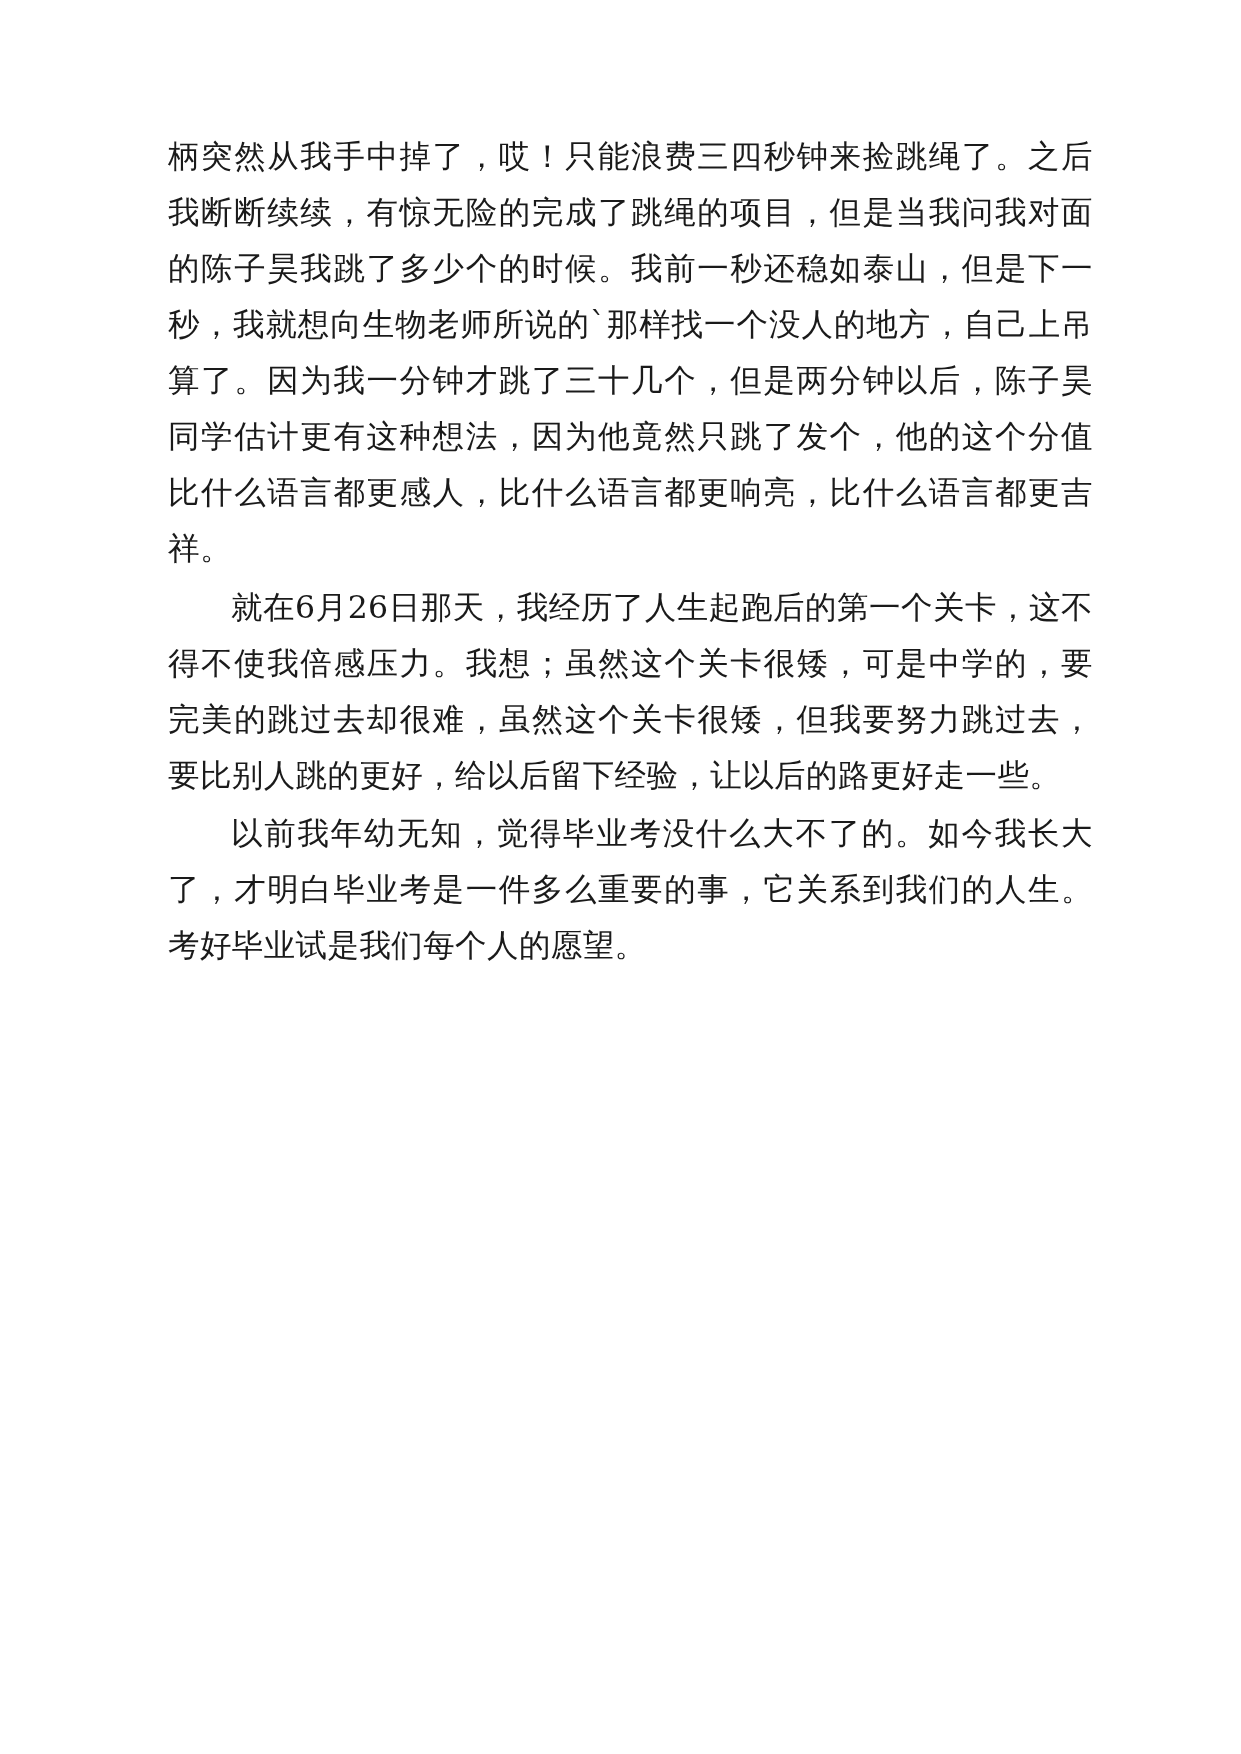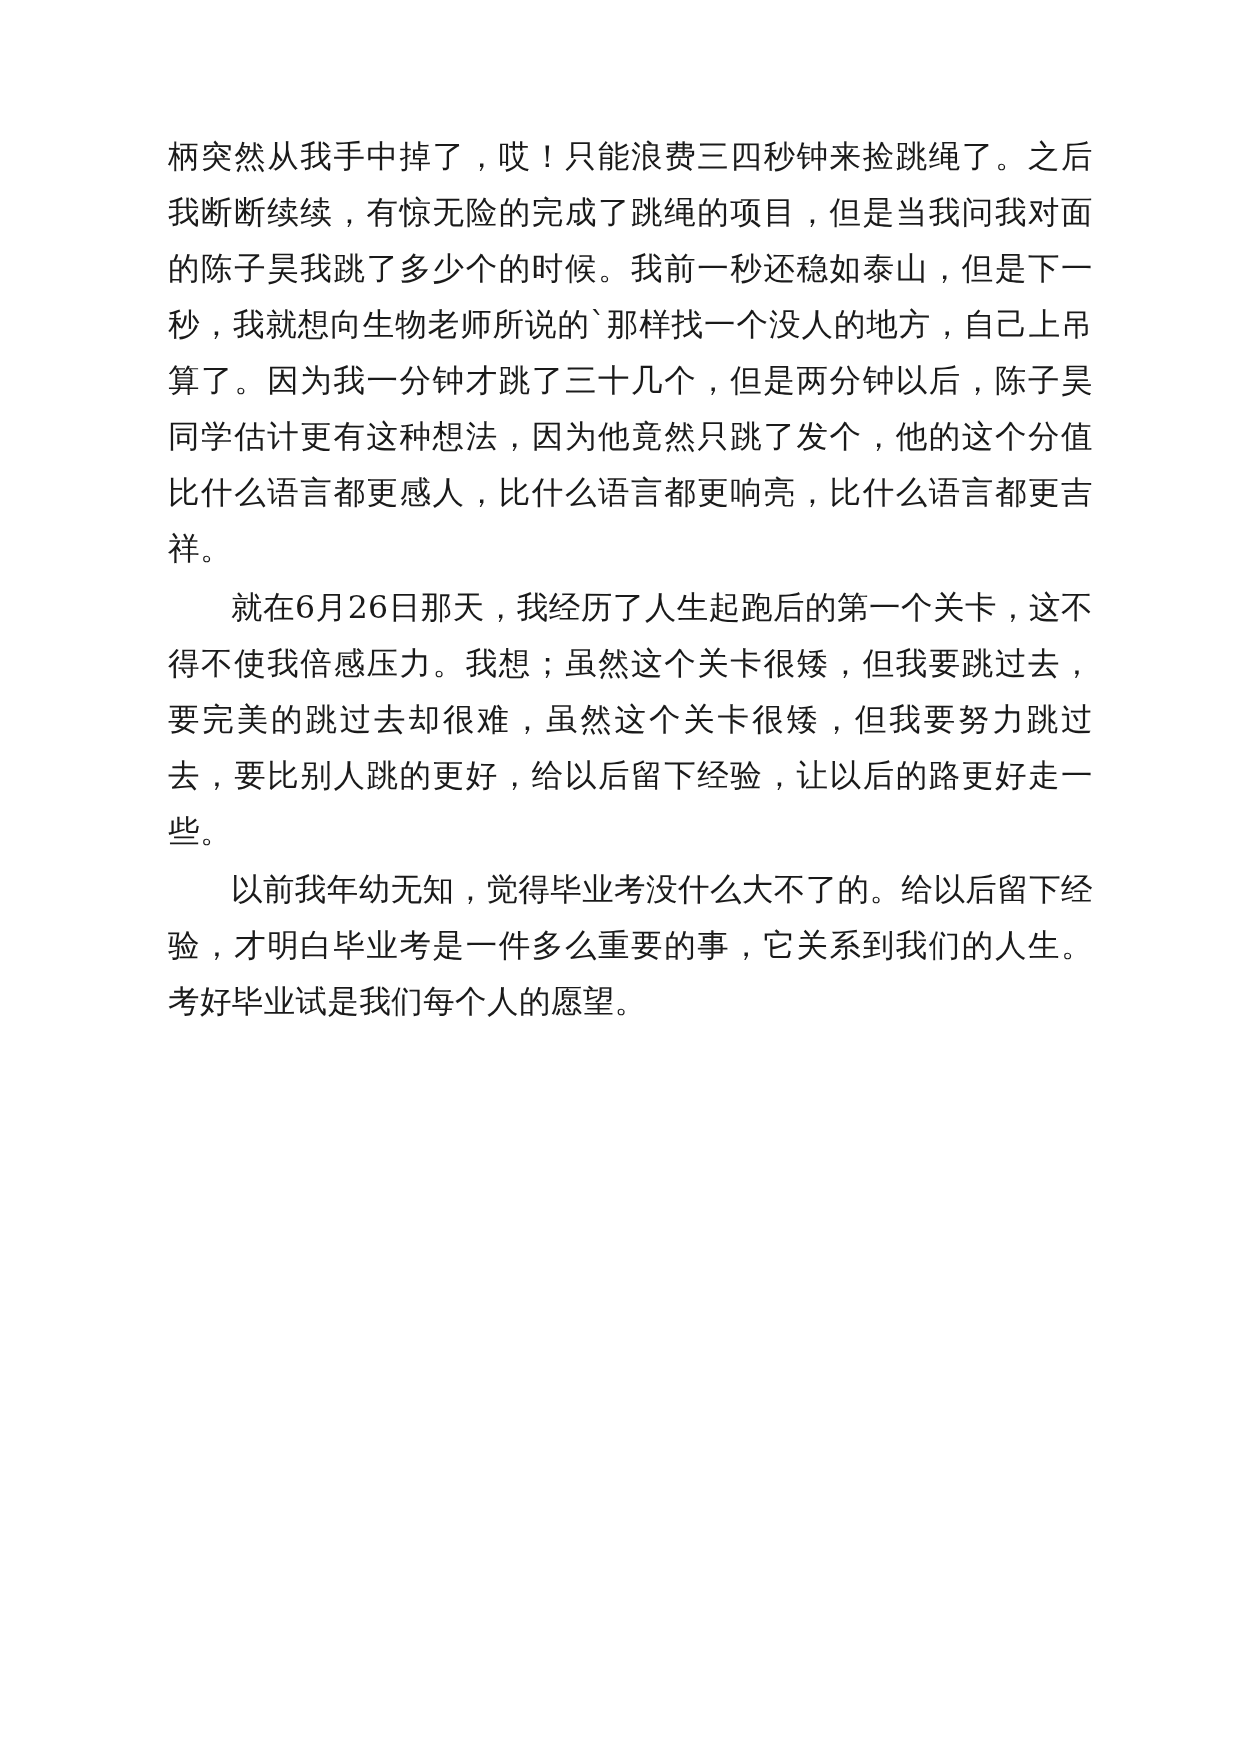--- a/index.html
+++ b/index.html
@@ -49,19 +49,19 @@
 </head>
 <body>
 
 <div class="page">
   <div class="doc-body">
 
     <p class="para">柄突然从我手中掉了，哎！只能浪费三四秒钟来捡跳绳了。之后我断断续续，有惊无险的完成了跳绳的项目，但是当我问我对面的陈子昊我跳了多少个的时候。我前一秒还稳如泰山，但是下一秒，我就想向生物老师所说的`那样找一个没人的地方，自己上吊算了。因为我一分钟才跳了三十几个，但是两分钟以后，陈子昊同学估计更有这种想法，因为他竟然只跳了发个，他的这个分值比什么语言都更感人，比什么语言都更响亮，比什么语言都更吉祥。</p>
 
 
 
-    <p class="para indent">就在6月26日那天，我经历了人生起跑后的第一个关卡，这不得不使我倍感压力。我想；虽然这个关卡很矮，但我要跳过去，要完美的跳过去却很难，虽然这个关卡很矮，但我要努力跳过去，要比别人跳的更好，给以后留下经验，让以后的路更好走一些。</p>
+    <p class="para indent">就在6月26日那天，我经历了人生起跑后的第一个关卡，这不得不使我倍感压力。我想；虽然这个关卡很矮，可是中学的，要完美的跳过去却很难，虽然这个关卡很矮，但我要努力跳过去，要比别人跳的更好，给以后留下经验，让以后的路更好走一些。</p>
 
-    <p class="para indent">以前我年幼无知，觉得毕业考没什么大不了的。给以后留下经验，才明白毕业考是一件多么重要的事，它关系到我们的人生。考好毕业试是我们每个人的愿望。</p>
+    <p class="para indent">以前我年幼无知，觉得毕业考没什么大不了的。如今我长大了，才明白毕业考是一件多么重要的事，它关系到我们的人生。考好毕业试是我们每个人的愿望。</p>
 
 
   </div>
 </div>
 
 </body></html>

